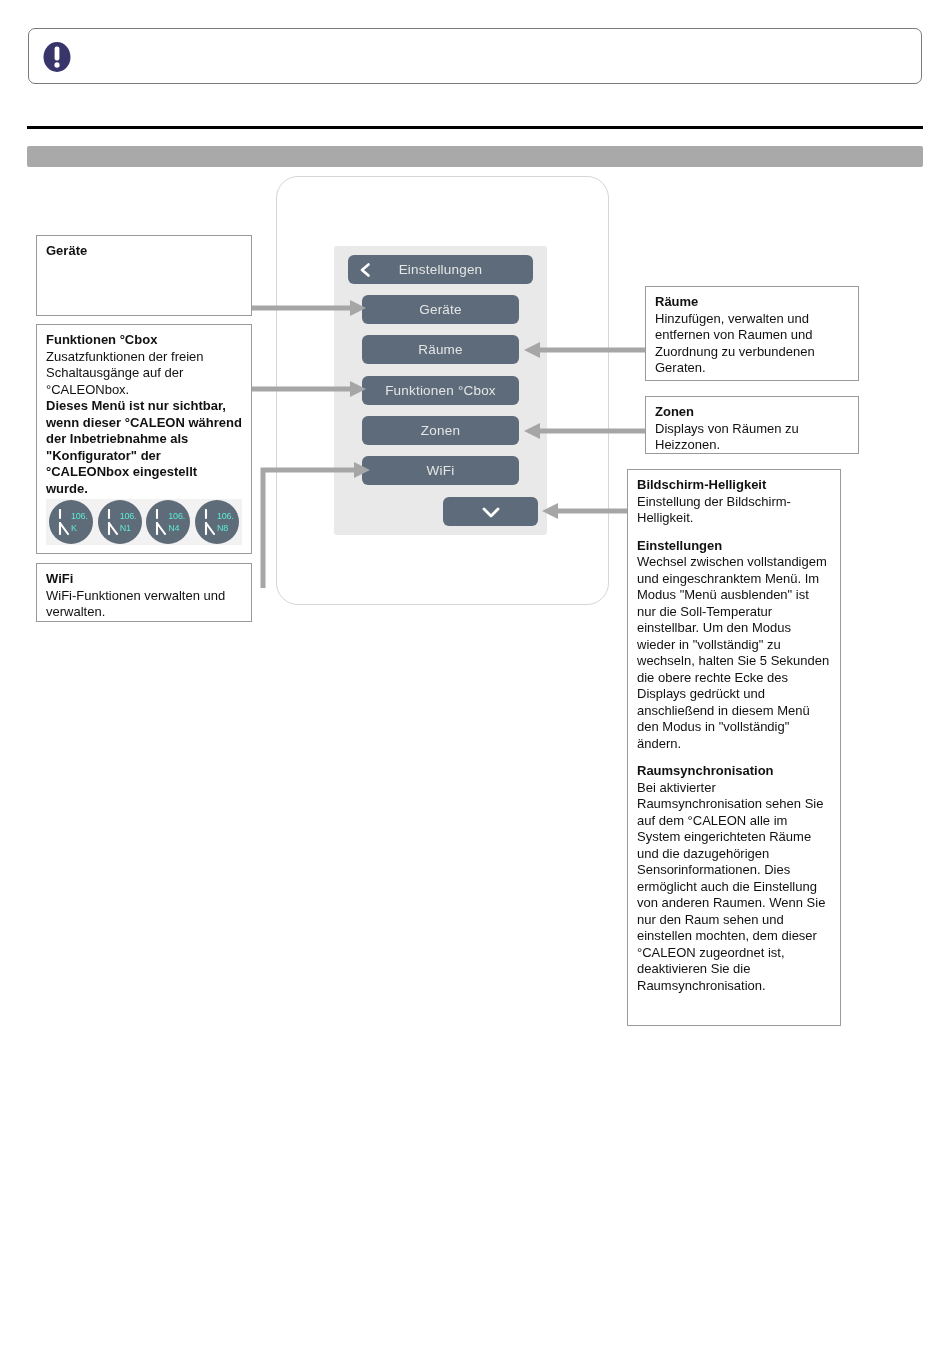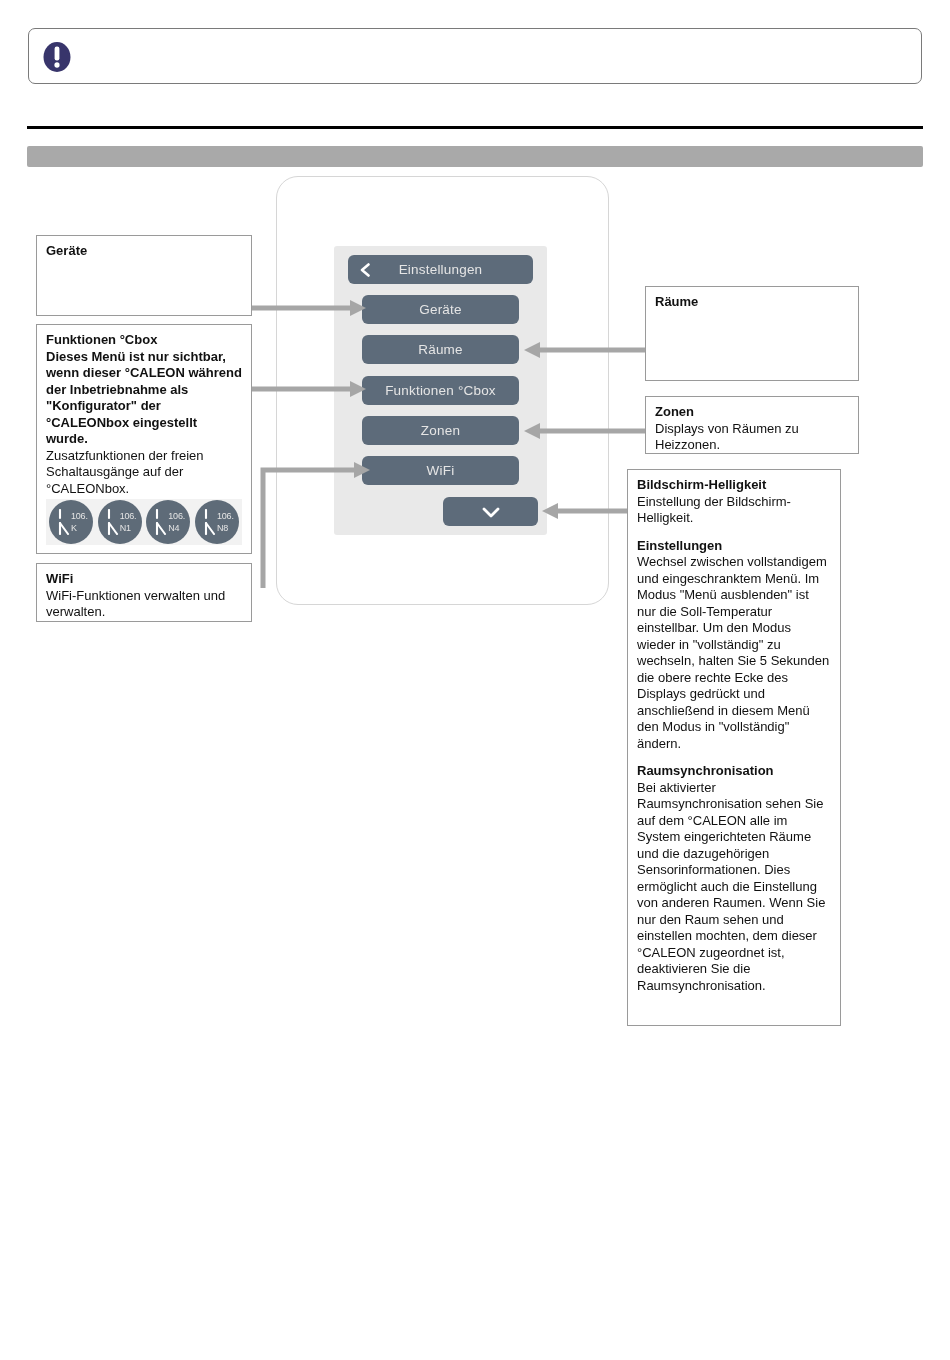--- a/index.html
+++ b/index.html
@@ -176,21 +176,21 @@
     justify-content: space-between;
     padding: 0 3px;
     box-sizing: border-box;
   }
   .badge {
     width: 44px;
     height: 44px;
     border-radius: 50%;
     background: #5e6b78;
     position: relative;
-    color: #e5e5e5;
+    color: #5eead4;
     flex: 0 0 auto;
   }
   .badge .sw-glyph {
     position: absolute;
     left: 8px;
     top: 9px;
     width: 14px;
     height: 26px;
   }
   .badge .b-top {
@@ -304,22 +304,22 @@
   <line x1="130" y1="11" x2="38" y2="11" stroke="#a6a6a6" stroke-width="5"></line>
   <polygon points="38,3 22,11 38,19" fill="#a6a6a6"></polygon>
 </svg>
 
 <div class="callout" id="callout-geraete">
   <span class="ttl">Geräte</span>
 </div>
 
 <div class="callout" id="callout-funktionen">
   <span class="ttl">Funktionen °Cbox</span>
+  <span class="body">Zusatzfunktionen der freien Schaltausgänge auf der °CALEONbox.</span>
   <span class="body bold">Dieses Menü ist nur sichtbar, wenn dieser °CALEON während der Inbetriebnahme als "Konfigurator" der °CALEONbox eingestellt wurde.</span>
-  <span class="body">Zusatzfunktionen der freien Schaltausgänge auf der °CALEONbox.</span>
 
   <div class="badge-row">
     <div class="badge">
       <span class="sw-glyph">
         <svg viewBox="0 0 14 26" width="14" height="26" aria-hidden="true">
           <line x1="3" y1="1" x2="3" y2="9" stroke="#ffffff" stroke-width="2.1" stroke-linecap="round"></line>
           <line x1="3" y1="14" x2="3" y2="25" stroke="#ffffff" stroke-width="2.1" stroke-linecap="round"></line>
           <line x1="3" y1="14" x2="11" y2="25" stroke="#ffffff" stroke-width="2.1" stroke-linecap="round"></line>
         </svg>
       </span>
@@ -362,20 +362,21 @@
   </div>
 </div>
 
 <div class="callout" id="callout-wifi">
   <span class="ttl">WiFi</span>
   <span class="body">WiFi-Funktionen verwalten und verwalten.</span>
 </div>
 
 <div class="callout" id="callout-raeume">
   <span class="ttl">Räume</span>
+  <span class="body">Hinzufügen, verwalten und entfernen von Raumen und Zuordnung zu verbundenen Geraten.</span>
 </div>
 
 <div class="callout" id="callout-zonen">
   <span class="ttl">Zonen</span>
   <span class="body">Displays von Räumen zu Heizzonen.</span>
 </div>
 
 <div class="callout" id="callout-display">
   <span class="ttl">Bildschirm-Helligkeit</span>
   <span class="body">Einstellung der Bildschirm-Helligkeit.</span>

